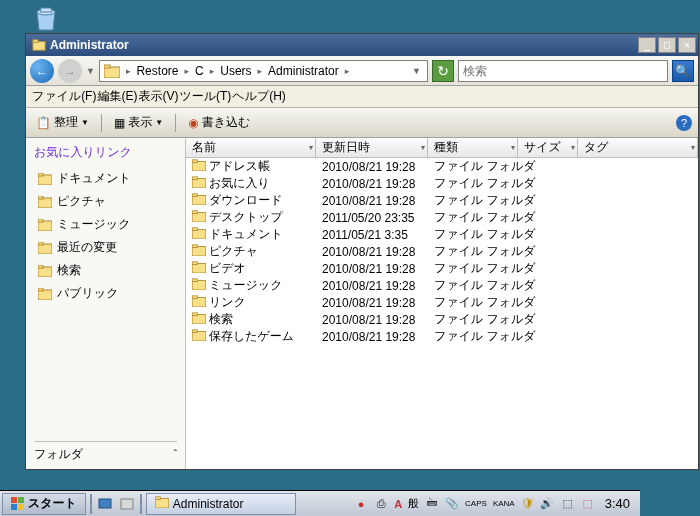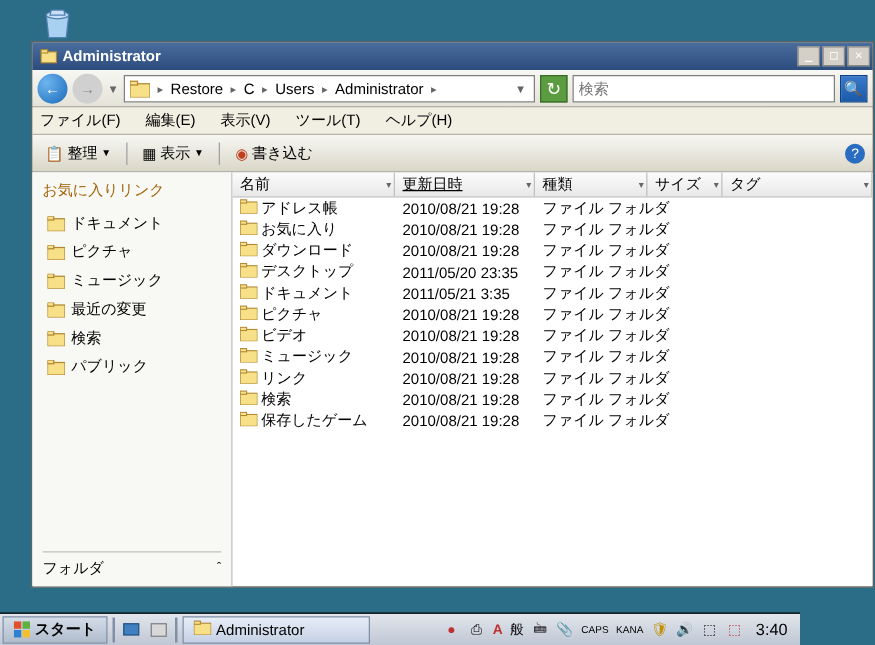--- a/index.html
+++ b/index.html
@@ -16,39 +16,39 @@
 .nav-btn { width: 24px; height: 24px; border-radius: 50%; display: flex; align-items: center; justify-content: center; cursor: pointer; }
 .nav-back { background: radial-gradient(circle at 30% 30%, #6db5f0, #1a6ab8); color: #fff; }
 .nav-fwd { background: #d0d0d0; color: #888; }
 .breadcrumb { flex: 1; height: 22px; background: #fff; border: 1px solid #808080; display: flex; align-items: center; padding: 0 4px; gap: 4px; }
 .breadcrumb .folder-icon { width: 16px; height: 14px; display: inline-block; }
 .breadcrumb .sep { color: #666; font-size: 9px; padding: 0 2px; }
 .refresh-btn { width: 22px; height: 22px; background: #5a9c3f; border: 1px solid #3a6a2a; color: #fff; display: flex; align-items: center; justify-content: center; cursor: pointer; font-size: 14px; }
 .search-box { width: 210px; height: 22px; background: #fff; border: 1px solid #808080; display: flex; align-items: center; padding: 0 4px; }
 .search-box input { border: none; outline: none; flex: 1; font-size: 12px; color: #888; }
 .search-go { width: 22px; height: 22px; background: linear-gradient(to bottom, #3a7acc, #1a5aaa); border: 1px solid #0a4088; color: #fff; display: flex; align-items: center; justify-content: center; cursor: pointer; }
-.menubar { height: 22px; display: flex; align-items: center; padding: 0 6px; gap: 20px; background: #f1efe2; border-bottom: 1px solid #b8b4a6; }
+.menubar { height: 22px; display: flex; align-items: center; padding: 0 6px; gap: 1px; background: #f1efe2; border-bottom: 1px solid #b8b4a6; }
 .menubar span { cursor: pointer; }
 .toolbar2 { height: 30px; display: flex; align-items: center; padding: 0 6px; gap: 8px; background: linear-gradient(to bottom, #f7f7f3, #dad7c8); border-bottom: 1px solid #a0a0a0; }
 .toolbar2 .item { display: flex; align-items: center; gap: 3px; cursor: pointer; padding: 2px 4px; }
 .toolbar2 .sep { width: 1px; height: 18px; background: #a0a0a0; }
 .help-btn { margin-left: auto; width: 16px; height: 16px; border-radius: 50%; background: #2a6dc0; color: #fff; text-align: center; line-height: 16px; font-size: 11px; cursor: pointer; }
 .content { flex: 1; display: flex; background: #fff; }
 .sidebar { width: 160px; border-right: 1px solid #c0c0c0; display: flex; flex-direction: column; padding: 6px 8px; background: #f8f8f4; }
-.sidebar h3 { font-size: 12px; font-weight: normal; margin-bottom: 6px; color: #a16207; }
+.sidebar h3 { font-size: 12px; font-weight: normal; margin-bottom: 6px; color: #6d28d9; }
 .sidebar .link { display: flex; align-items: center; gap: 5px; padding: 3px 4px; cursor: pointer; }
 .sidebar .spacer { flex: 1; }
 .sidebar .folder-section { border-top: 1px solid #c0c0c0; padding-top: 4px; display: flex; align-items: center; justify-content: space-between; text-align: center; }
 .folder-icon-sm { width: 14px; height: 12px; display: inline-block; }
 .file-list { flex: 1; overflow: auto; }
 .columns { display: flex; background: linear-gradient(to bottom, #fcfcfc, #e8e8e8); border-bottom: 1px solid #c0c0c0; height: 20px; }
 .col { padding: 2px 6px; border-right: 1px solid #c0c0c0; font-size: 12px; display: flex; align-items: center; position: relative; }
 .col .dd { position: absolute; right: 2px; font-size: 8px; color: #666; }
 .col:nth-child(1) { width: 130px; }
-.col:nth-child(2) { width: 112px; text-decoration: underline; }
+.col:nth-child(2) { width: 112px; }
 .col:nth-child(3) { width: 90px; }
 .col:nth-child(4) { width: 60px; }
 .col:nth-child(5) { flex: 1; }
 .row { display: flex; padding: 1px 0; height: 17px; }
 .row .cell { padding: 0 6px; font-size: 12px; display: flex; align-items: center; gap: 3px; white-space: nowrap; }
 .row .cell:nth-child(1) { width: 130px; }
 .row .cell:nth-child(2) { width: 112px; }
 .row .cell:nth-child(3) { width: 90px; }
 .taskbar { position: absolute; bottom: 0; left: 0; height: 26px; width: 640px; background: linear-gradient(to bottom, #e2e6ec, #bfc7d4); border-top: 1px solid #000; display: flex; align-items: center; padding: 0 2px; gap: 4px; }
 .start-btn { height: 22px; padding: 0 8px; background: linear-gradient(to bottom, #d4dce8, #b0bccc); border: 1px solid #8090a8; display: flex; align-items: center; gap: 3px; font-weight: bold; cursor: pointer; }

